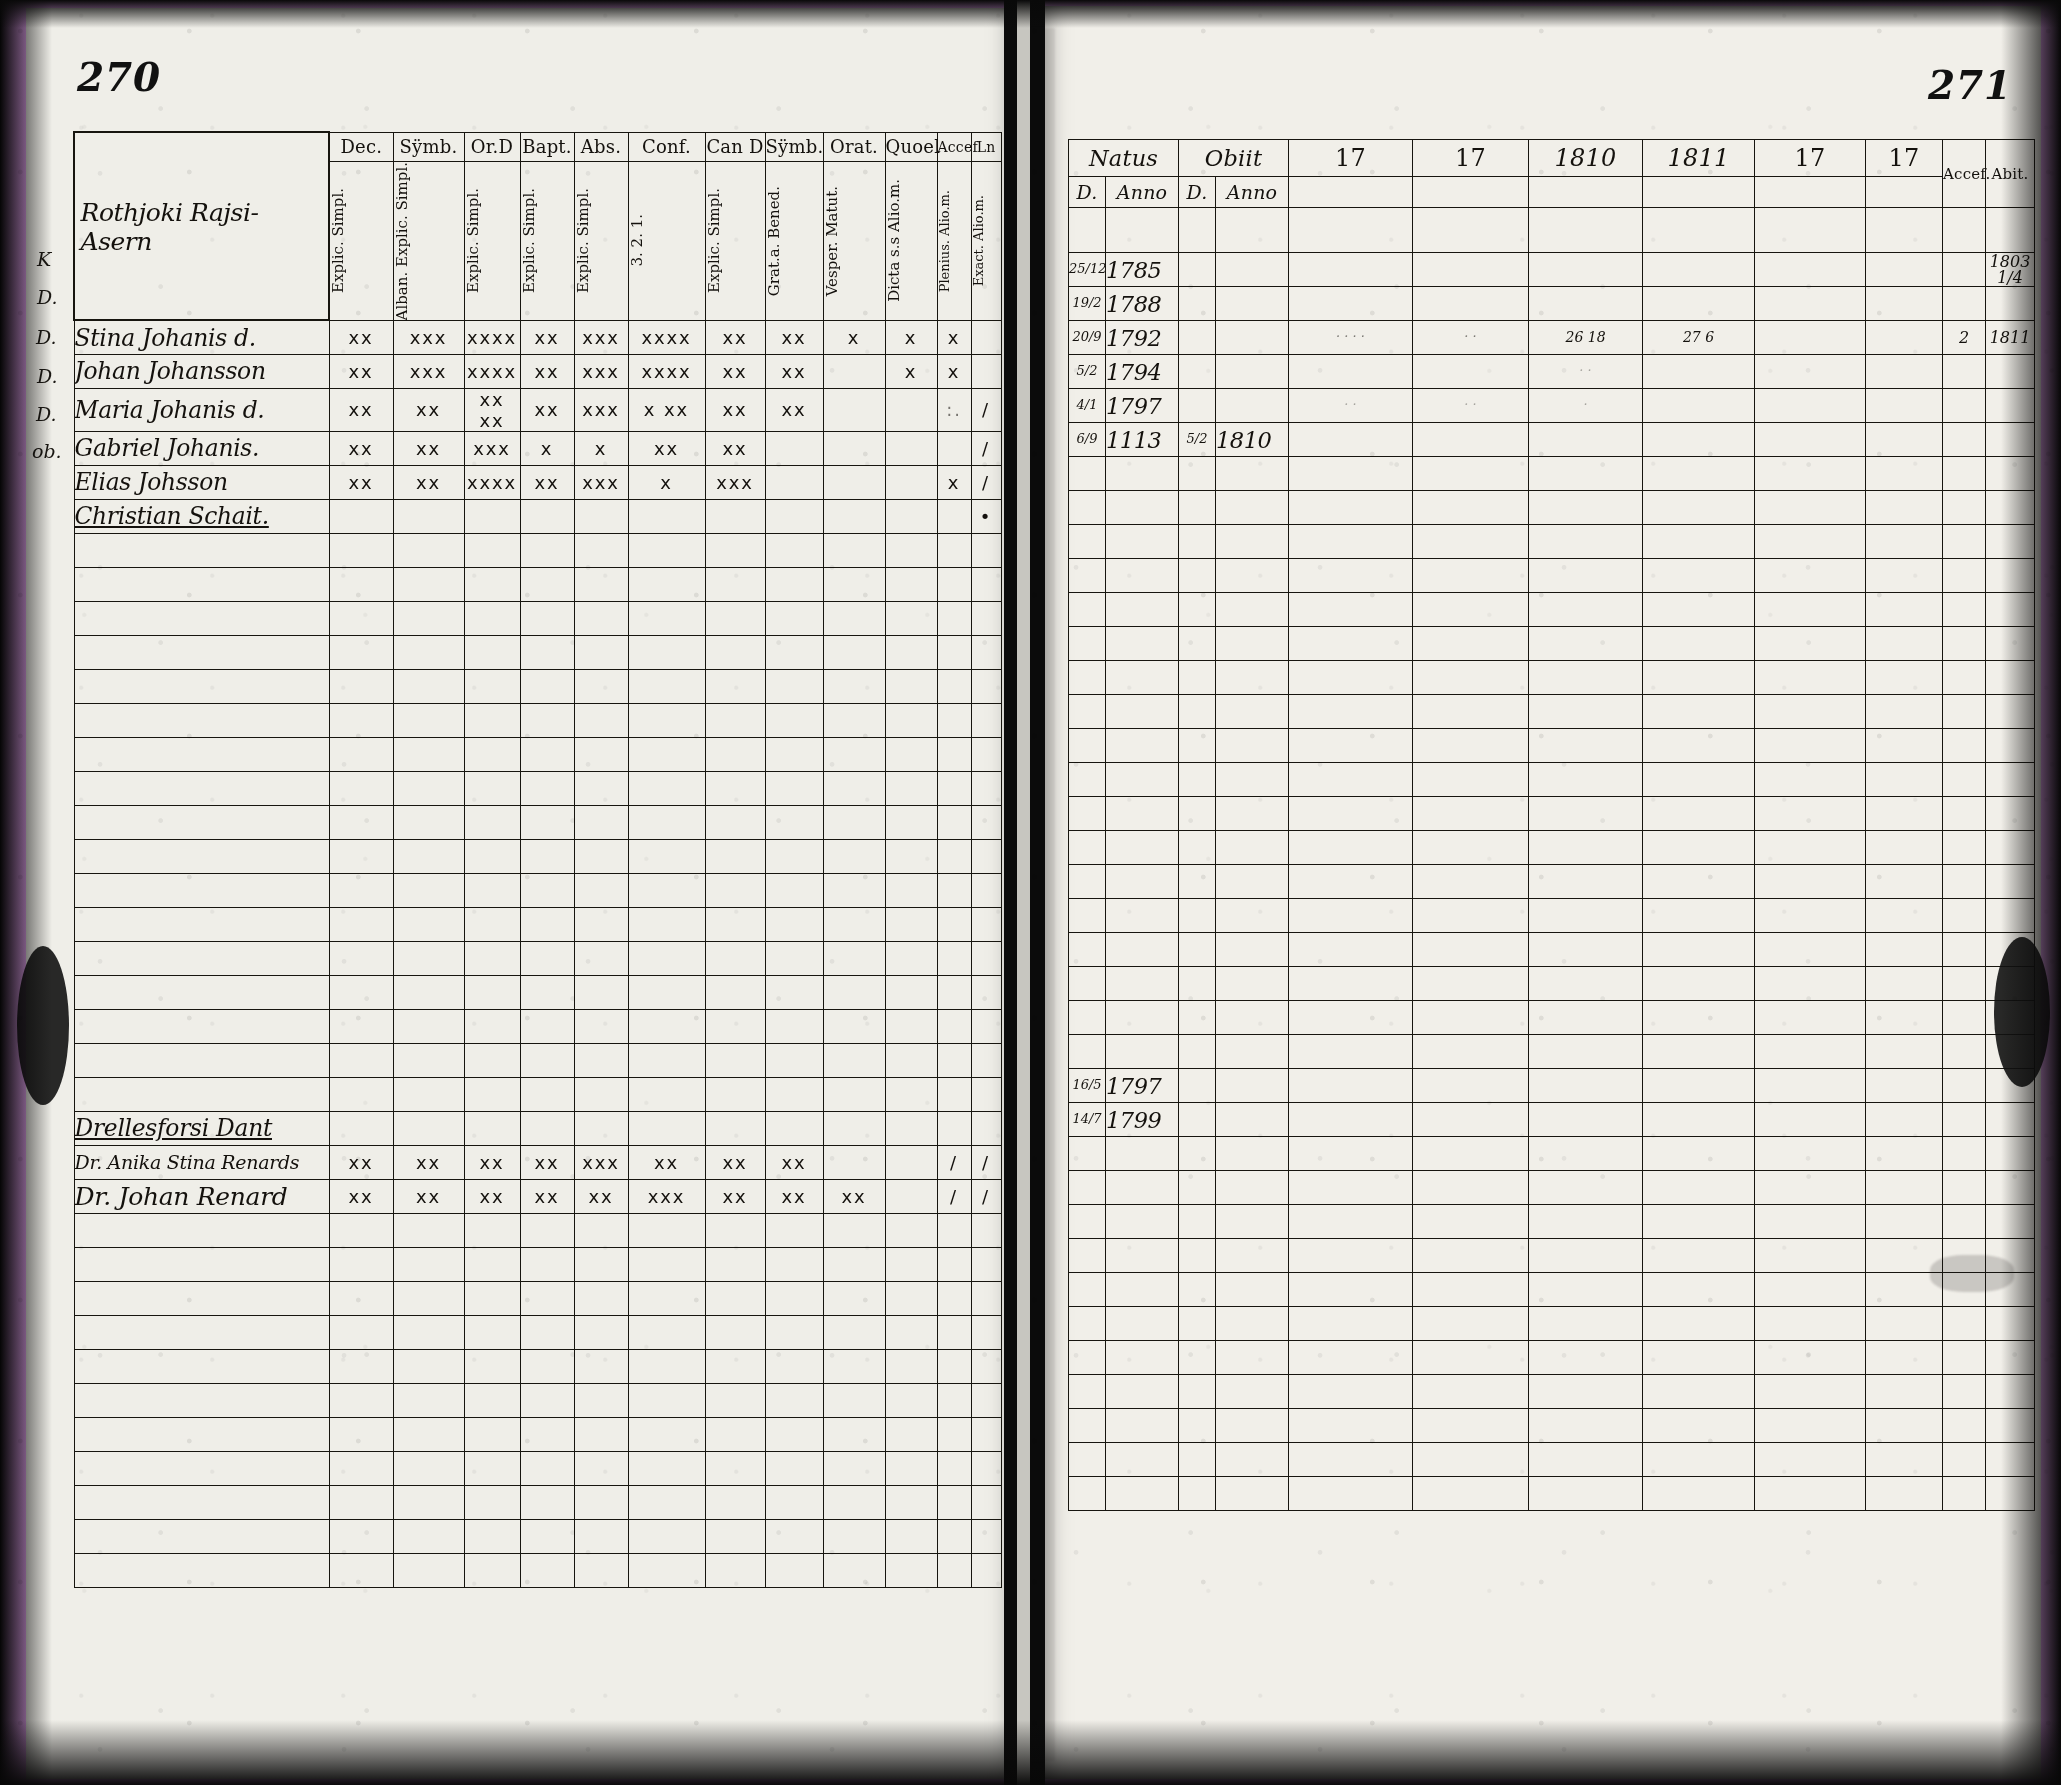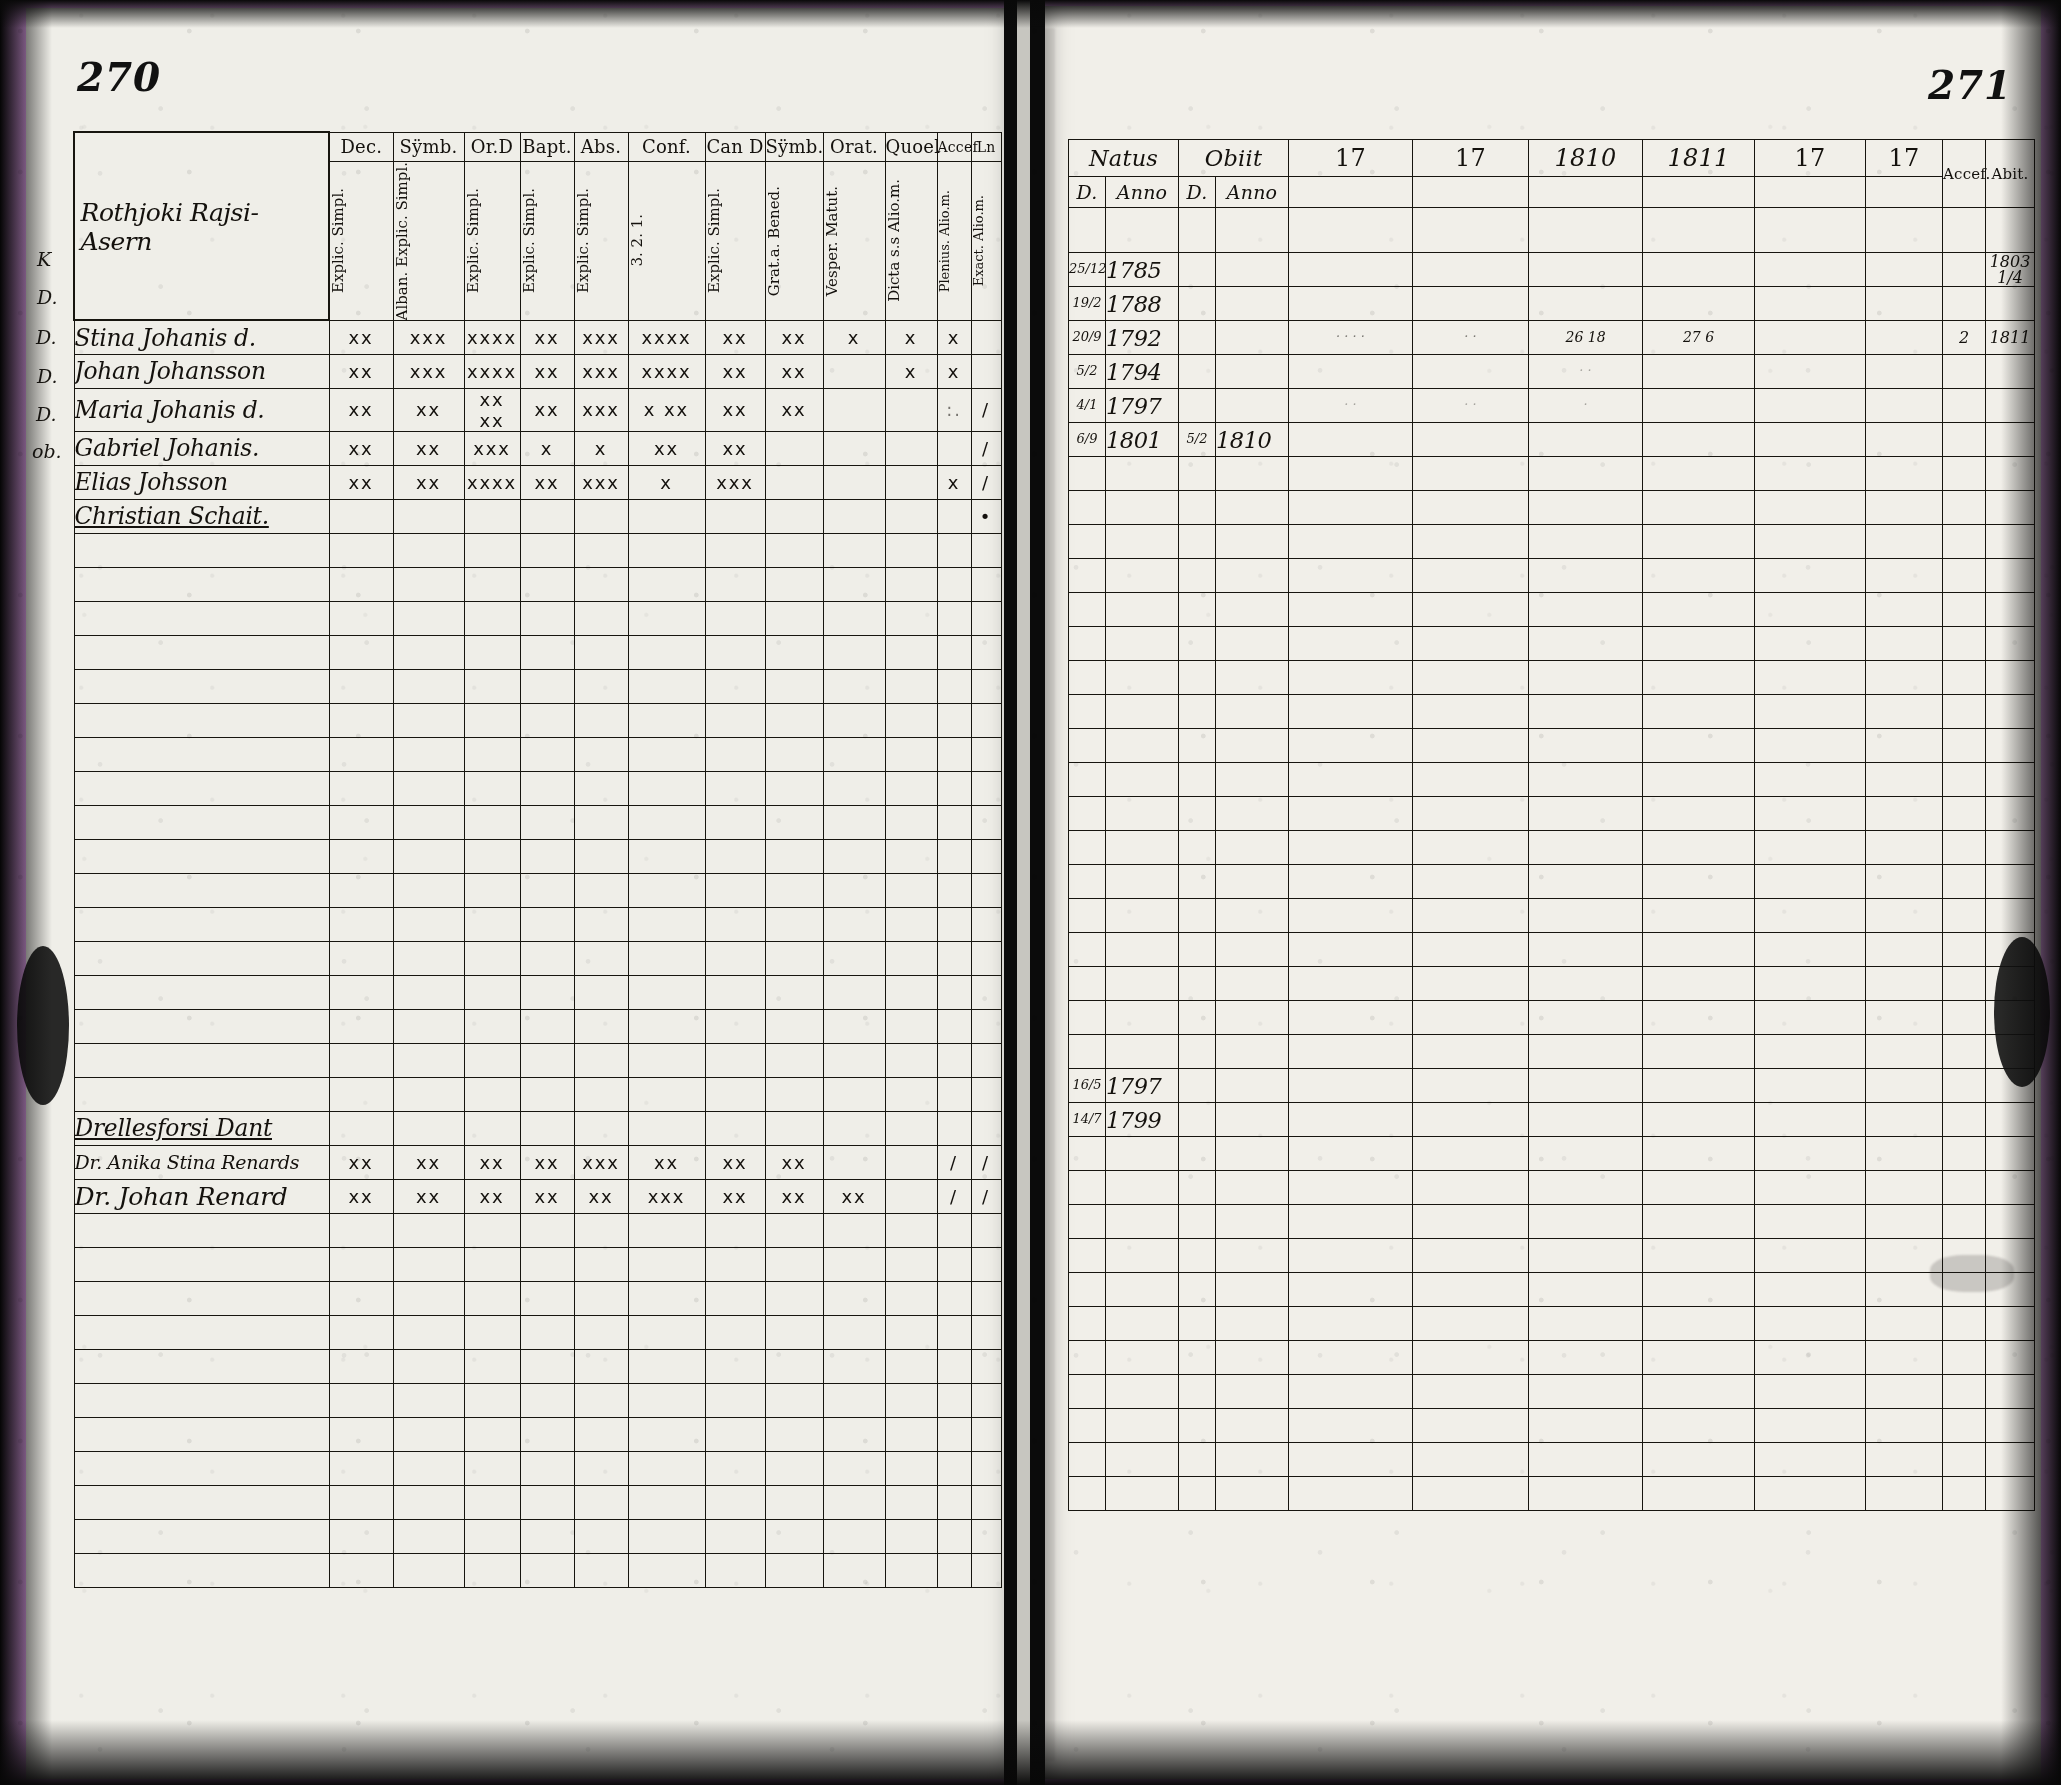--- a/index.html
+++ b/index.html
@@ -972,21 +972,21 @@
       <td class="tinycell faint2">· ·</td>
       <td class="tinycell faint2">·</td>
       <td></td>
           <td></td>
           <td></td>
       <td class="tinycell"></td>
       <td class="tinycell"></td>
     </tr>
     <tr class="row-h">
       <td class="tinycell">6/9</td>
-      <td class="datecell">1801</td>
+      <td class="datecell">1113</td>
       <td class="tinycell">5/2</td>
       <td class="datecell">1810</td>
       <td></td>
           <td></td>
           <td></td>
           <td></td>
           <td></td>
           <td></td>
       <td class="tinycell"></td>
       <td class="tinycell"></td>

